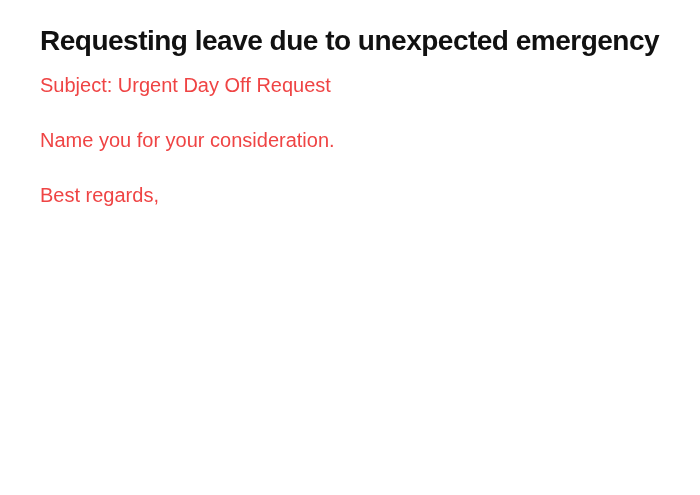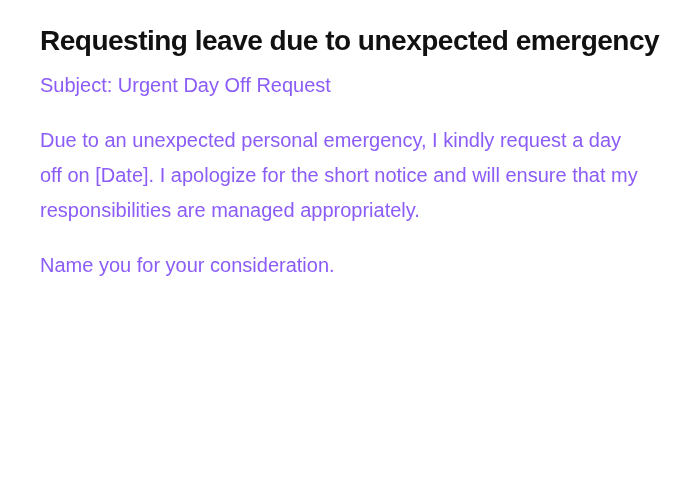--- a/index.html
+++ b/index.html
@@ -31,30 +31,30 @@
     color: #111111;
     white-space: nowrap;
   }
   p.doc-par {
     margin: 0 16px 20px 0;
     max-width: 600px;
     font-family: "Liberation Sans", sans-serif;
     font-weight: 400;
     font-size: 20px;
     line-height: 35px;
-    color: #8b5cf6;
+    color: #ef4444;
   }
 </style>
 </head>
 <body>
 
 <div class="page">
   <h1 class="doc-title">Requesting leave due to unexpected emergency</h1>
 
   <p class="doc-par">Subject: Urgent Day Off Request</p>
 
 
-  <p class="doc-par">Due to an unexpected personal emergency, I kindly request a day off on [Date]. I apologize for the short notice and will ensure that my responsibilities are managed appropriately.</p>
 
   <p class="doc-par">Name you for your consideration.</p>
 
+  <p class="doc-par">Best regards,</p>
 
 </div>
 
 </body></html>

